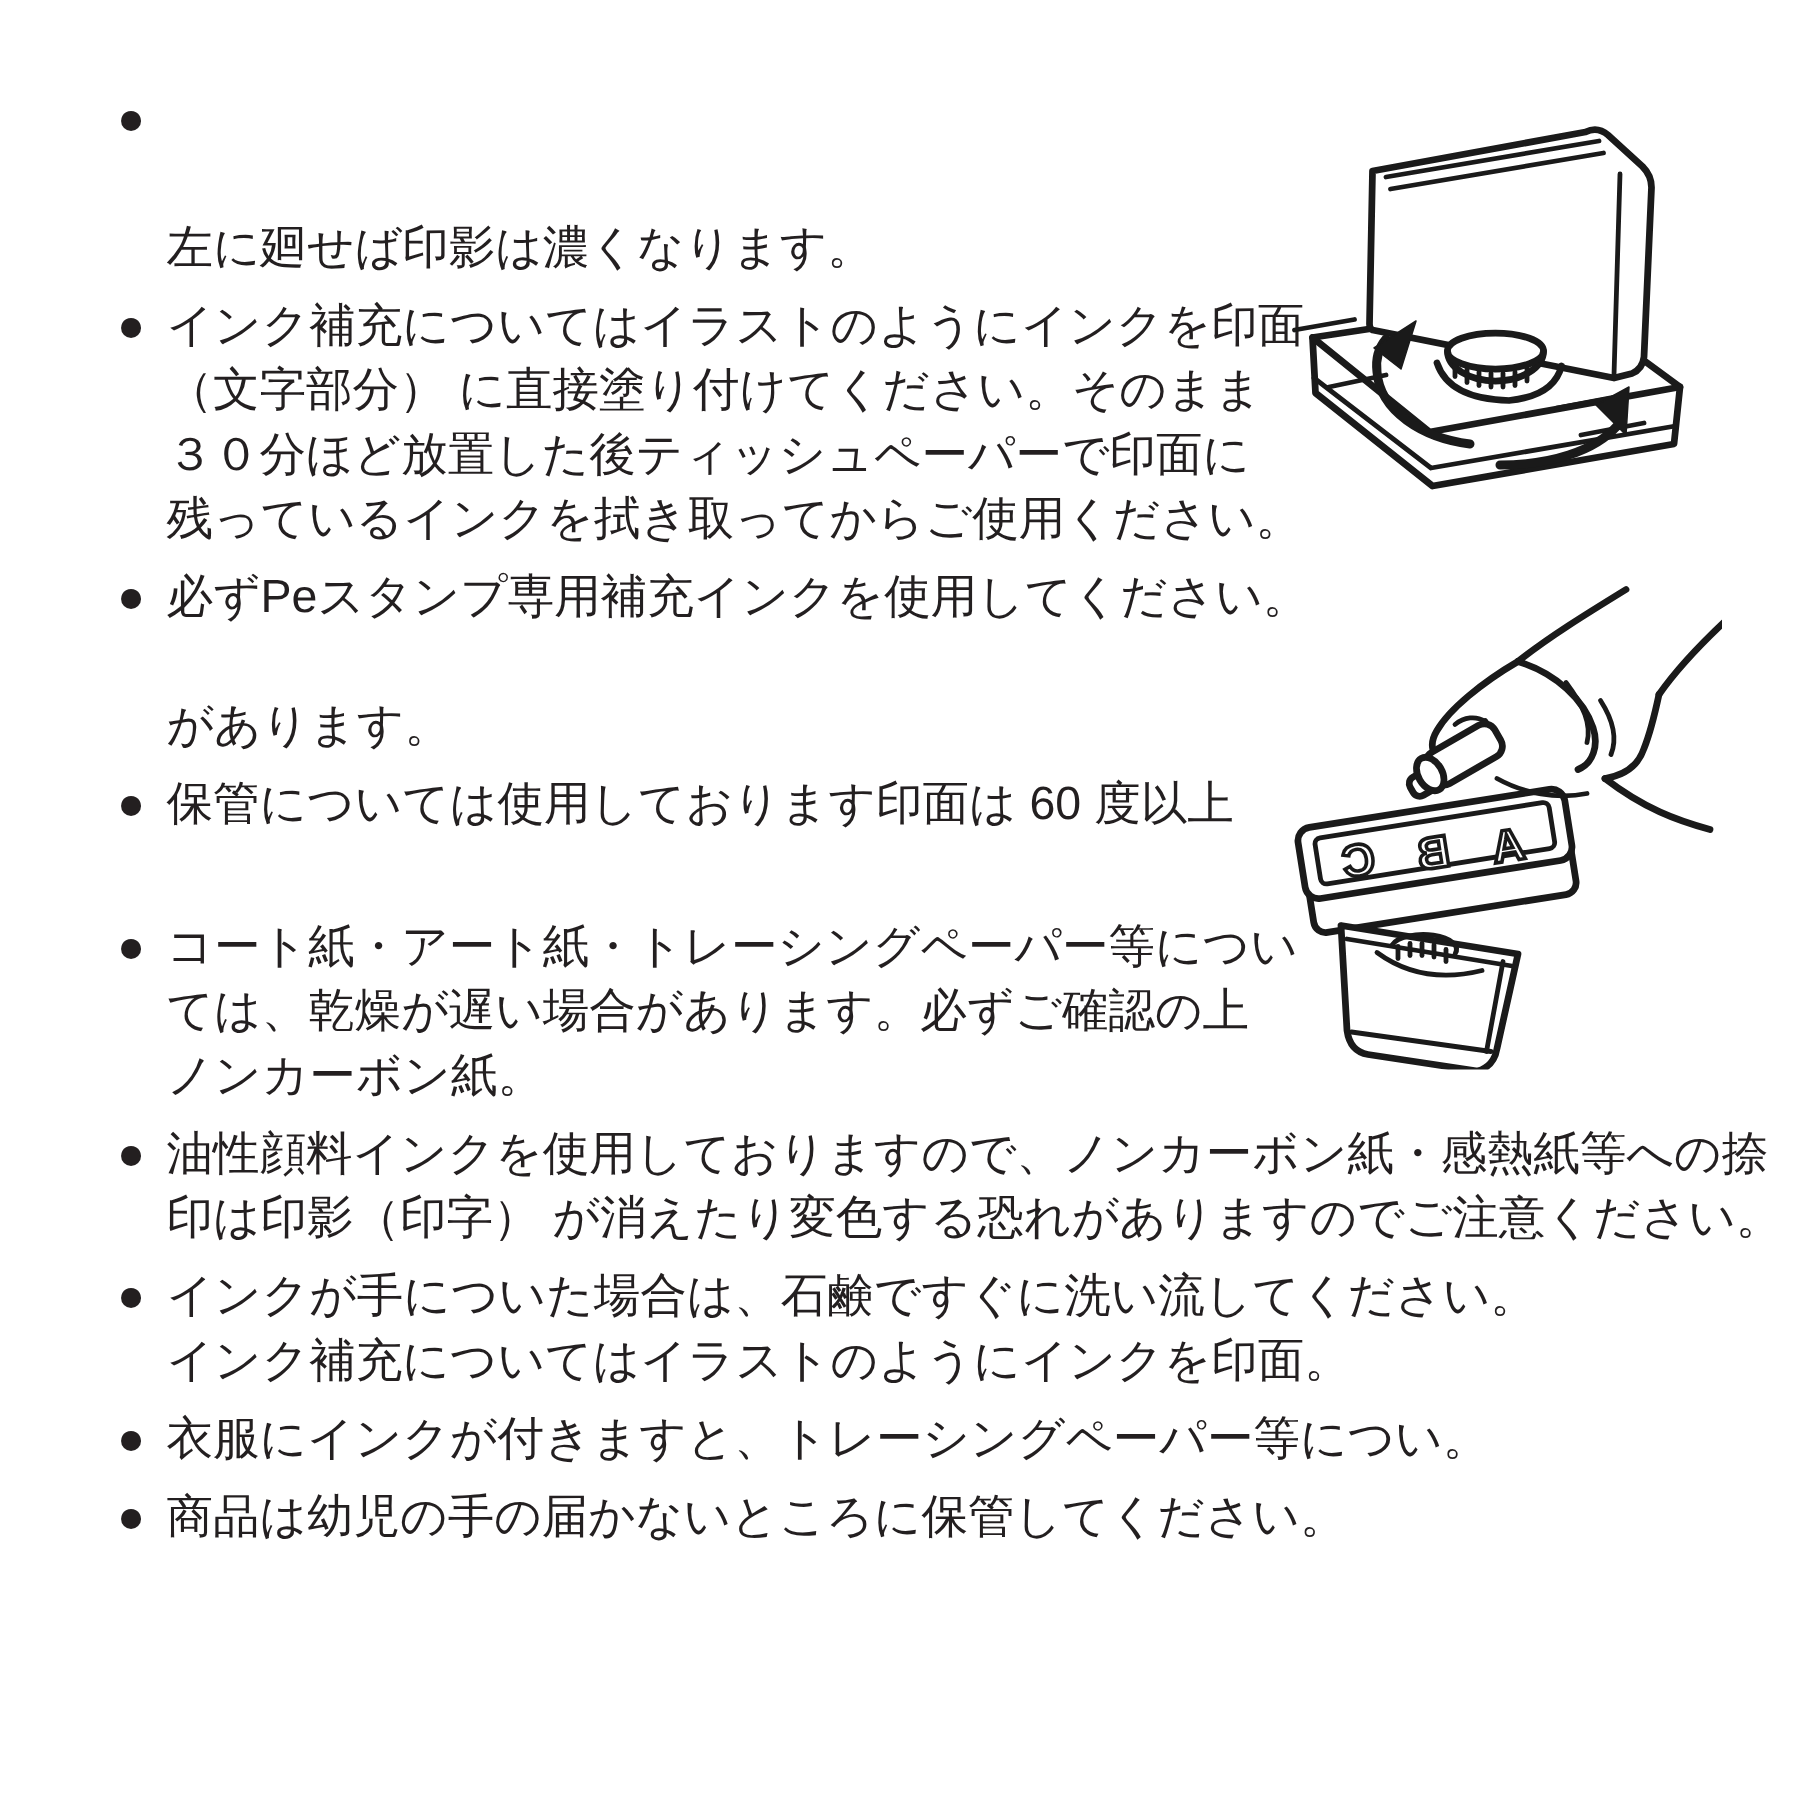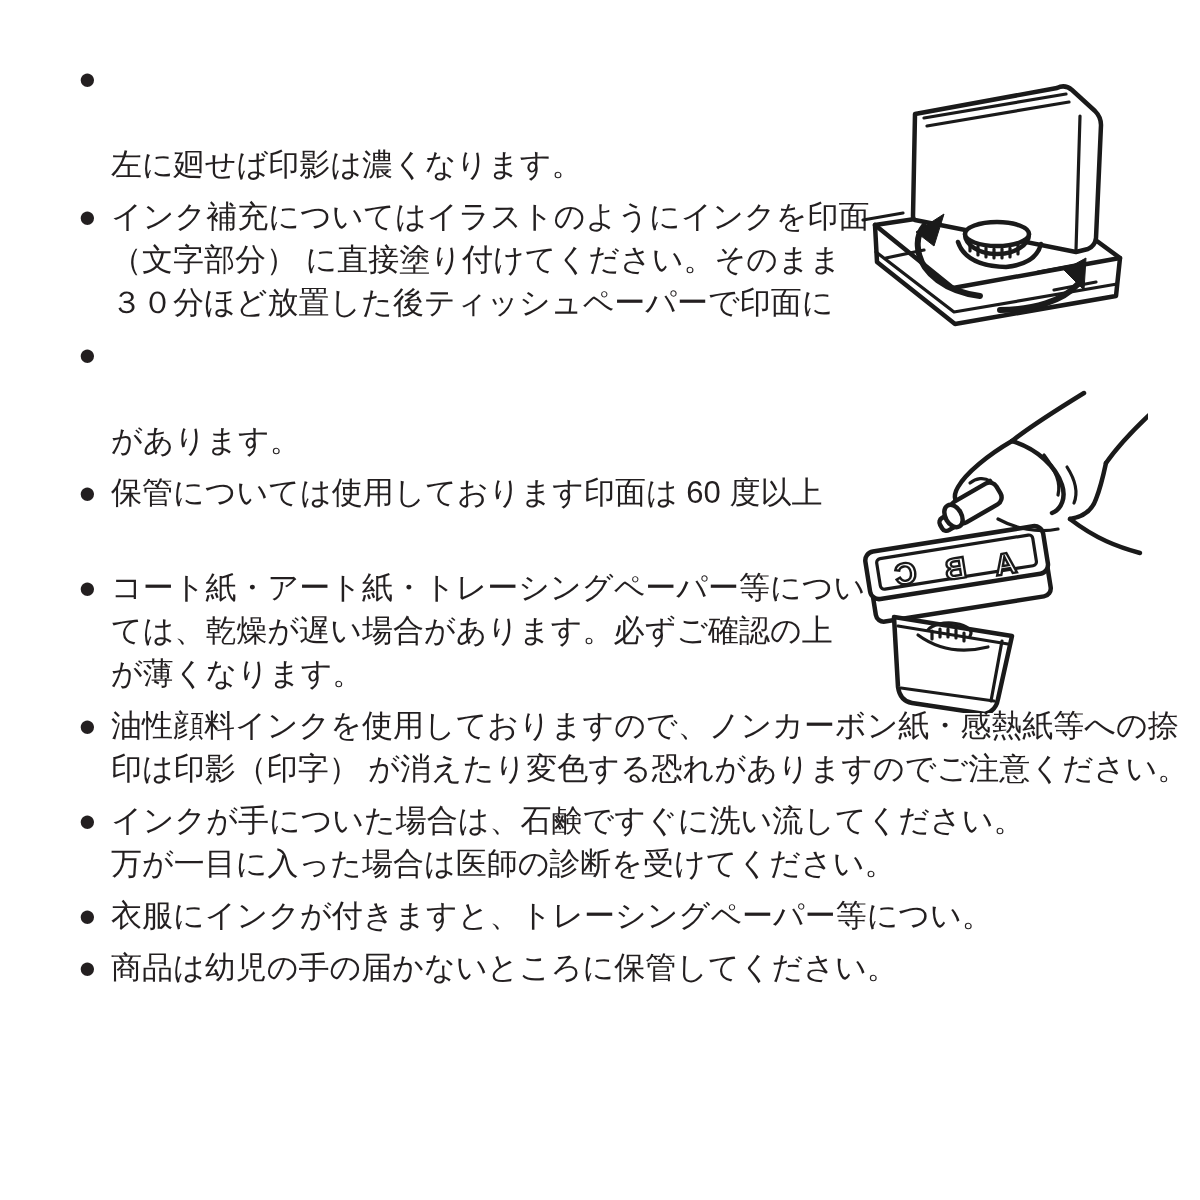--- a/index.html
+++ b/index.html
@@ -30,41 +30,41 @@
 </head>
 <body>
 
 <div class="text-col">
     <p class="para">
     <span class="bullet">●</span>
     <span class="lines"><br><br><span>左に廻せば印影は濃くなります。</span></span>
   </p>
     <p class="para">
     <span class="bullet">●</span>
-    <span class="lines"><span>インク補充についてはイラストのようにインクを印面</span><br><span>（文字部分） に直接塗り付けてください。そのまま</span><br><span>３０分ほど放置した後ティッシュペーパーで印面に</span><br></span>
+    <span class="lines"><span>インク補充についてはイラストのようにインクを印面</span><br><span>（文字部分） に直接塗り付けてください。そのまま</span><br><span>３０分ほど放置した後ティッシュペーパーで印面に</span><br><span>残っているインクを拭き取ってからご使用ください。</span></span>
   </p>
     <p class="para">
     <span class="bullet">●</span>
-    <span class="lines"><br><br><span>があります。</span></span>
+    <span class="lines"><span>必ずPeスタンプ専用補充インクを使用してください。</span><br><br><span>があります。</span></span>
   </p>
     <p class="para">
     <span class="bullet">●</span>
     <span class="lines"><span>保管については使用しております印面は 60 度以上</span><br><br></span>
   </p>
     <p class="para">
     <span class="bullet">●</span>
-    <span class="lines"><span>コート紙・アート紙・トレーシングペーパー等につい</span><br><span>ては、乾燥が遅い場合があります。必ずご確認の上</span><br><span>が薄くなります。</span></span>
+    <span class="lines"><span>コート紙・アート紙・トレーシングペーパー等につい</span><br><span>ては、乾燥が遅い場合があります。必ずご確認の上</span><br><span>ノンカーボン紙。</span></span>
   </p>
     <p class="para">
     <span class="bullet">●</span>
     <span class="lines"><span>油性顔料インクを使用しておりますので、ノンカーボン紙・感熱紙等への捺</span><br><span>印は印影（印字） が消えたり変色する恐れがありますのでご注意ください。</span></span>
   </p>
     <p class="para">
     <span class="bullet">●</span>
-    <span class="lines"><span>インクが手についた場合は、石鹸ですぐに洗い流してください。</span><br><span>万が一目に入った場合は医師の診断を受けてください。</span></span>
+    <span class="lines"><span>インクが手についた場合は、石鹸ですぐに洗い流してください。</span><br><span>インク補充についてはイラストのようにインクを印面。</span></span>
   </p>
     <p class="para">
     <span class="bullet">●</span>
     <span class="lines"><span>衣服にインクが付きますと、トレーシングペーパー等につい。</span></span>
   </p>
     <p class="para">
     <span class="bullet">●</span>
     <span class="lines"><span>商品は幼児の手の届かないところに保管してください。</span></span>
   </p>
   </div>

